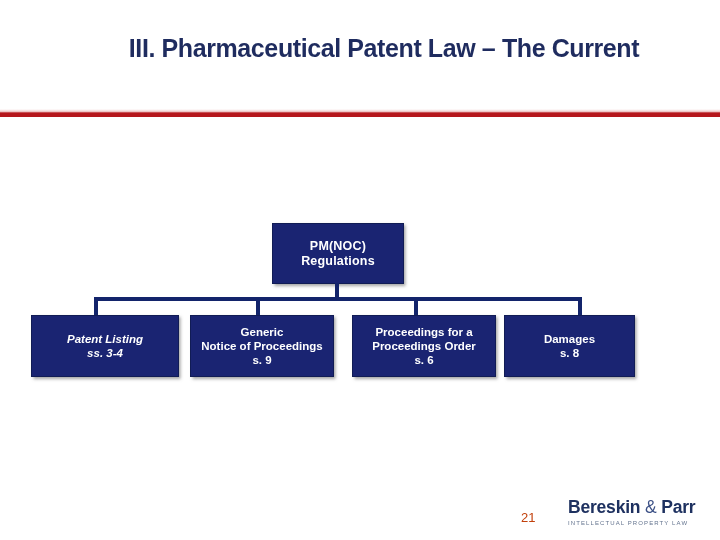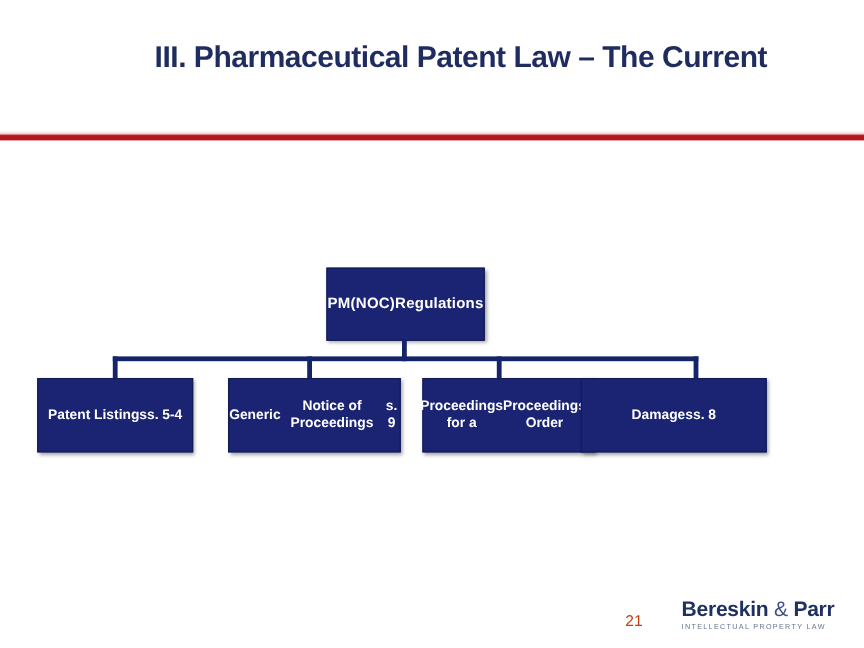--- a/index.html
+++ b/index.html
@@ -44,37 +44,38 @@
 
   
   .node {
     position: absolute;
     background: #1a2472;
     border: 1px solid #111c55;
     box-shadow: 1.5px 2px 3px rgba(90,90,90,0.55);
     color: #ffffff;
     font-weight: bold;
     display: flex;
+    flex-direction: column;
     align-items: center;
     justify-content: center;
     text-align: center;
     box-sizing: border-box;
   }
   .node.root {
     left: 272px; top: 223px; width: 132px; height: 61px;
     font-size: 12.5px; line-height: 15px; letter-spacing: 0.2px;
   }
   .node.child {
     top: 315px; height: 62px;
     font-size: 11.5px; line-height: 14px;
   }
-  .node.c1 { left: 31px;  width: 130px; }
+  .node.c1 { left: 31px;  width: 148px; font-style: italic; }
   .node.c2 { left: 190px; width: 144px; }
   .node.c3 { left: 352px; width: 144px; }
-  .node.c4 { left: 484px; width: 155px; }
+  .node.c4 { left: 504px; width: 131px; }
 
   
   .conn { position: absolute; background: #13246b; }
   .stem-root { left: 335px; top: 283px; width: 4px; height: 18px; }
   .crossbar  { left: 94px;  top: 297px; width: 488px; height: 4px; }
   .stub      { top: 297px;  width: 4px; height: 18px; }
   .stub.s1 { left: 94px; }
   .stub.s2 { left: 256px; }
   .stub.s3 { left: 414px; }
   .stub.s4 { left: 578px; }
@@ -129,21 +130,21 @@
 
     <div class="conn stem-root"></div>
     <div class="conn crossbar"></div>
     <div class="conn stub s1"></div>
     <div class="conn stub s2"></div>
     <div class="conn stub s3"></div>
     <div class="conn stub s4"></div>
 
     <div class="node child c1">
         <div>Patent Listing</div>
-        <div>ss. 5-4</div>
+        <div>ss. 3-4</div>
       </div>
     <div class="node child c2">
         <div>Generic</div>
         <div>Notice of Proceedings</div>
         <div>s. 9</div>
       </div>
     <div class="node child c3">
         <div>Proceedings for a</div>
         <div>Proceedings Order</div>
         <div>s. 6</div>

